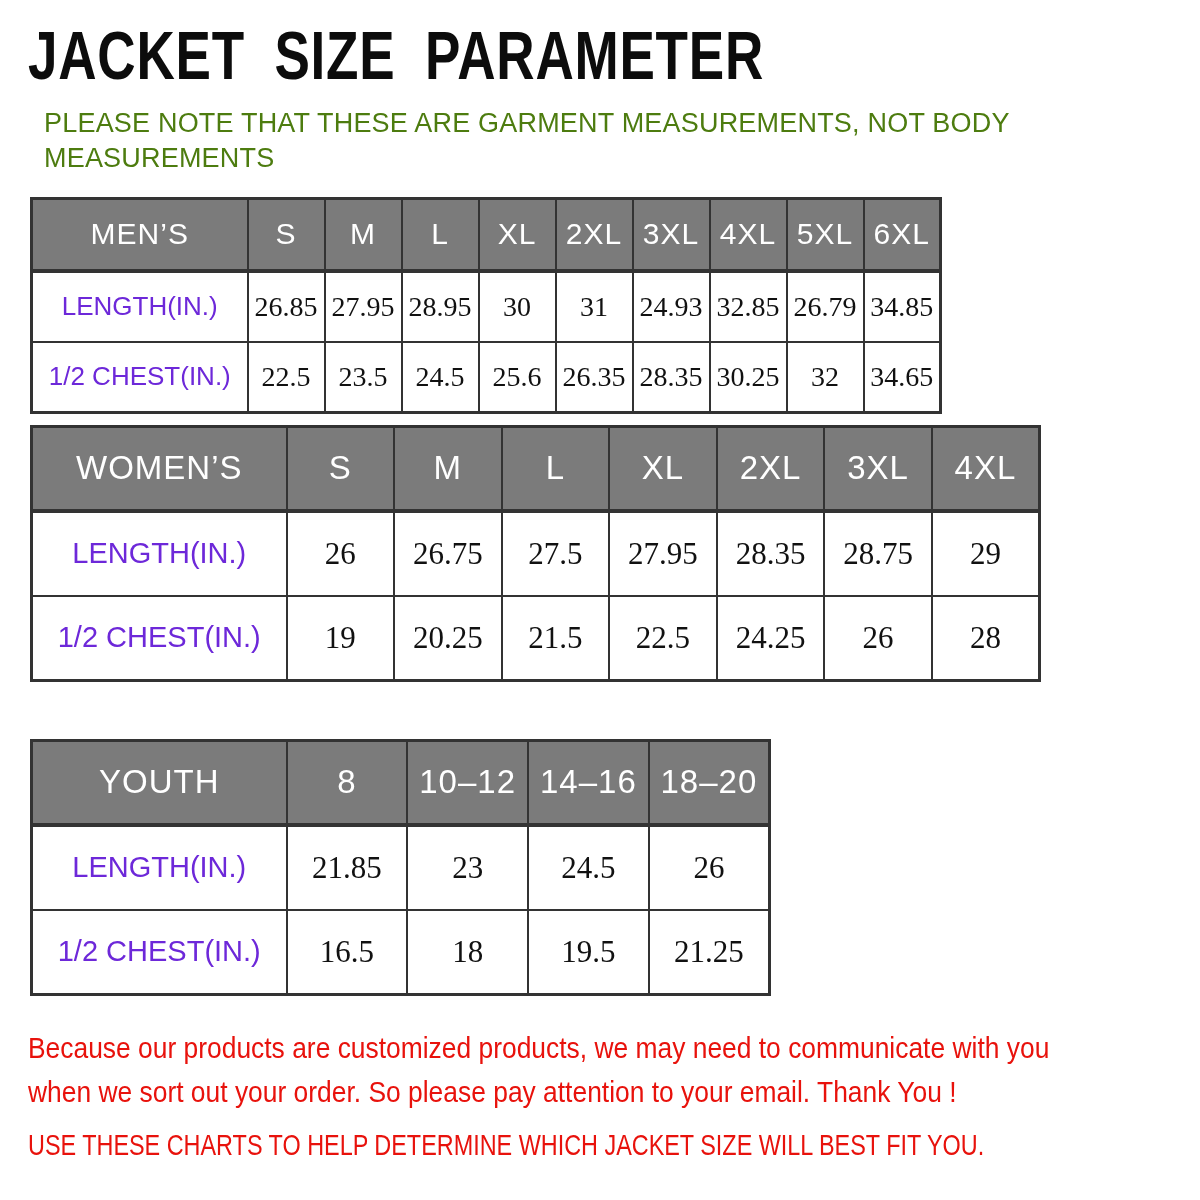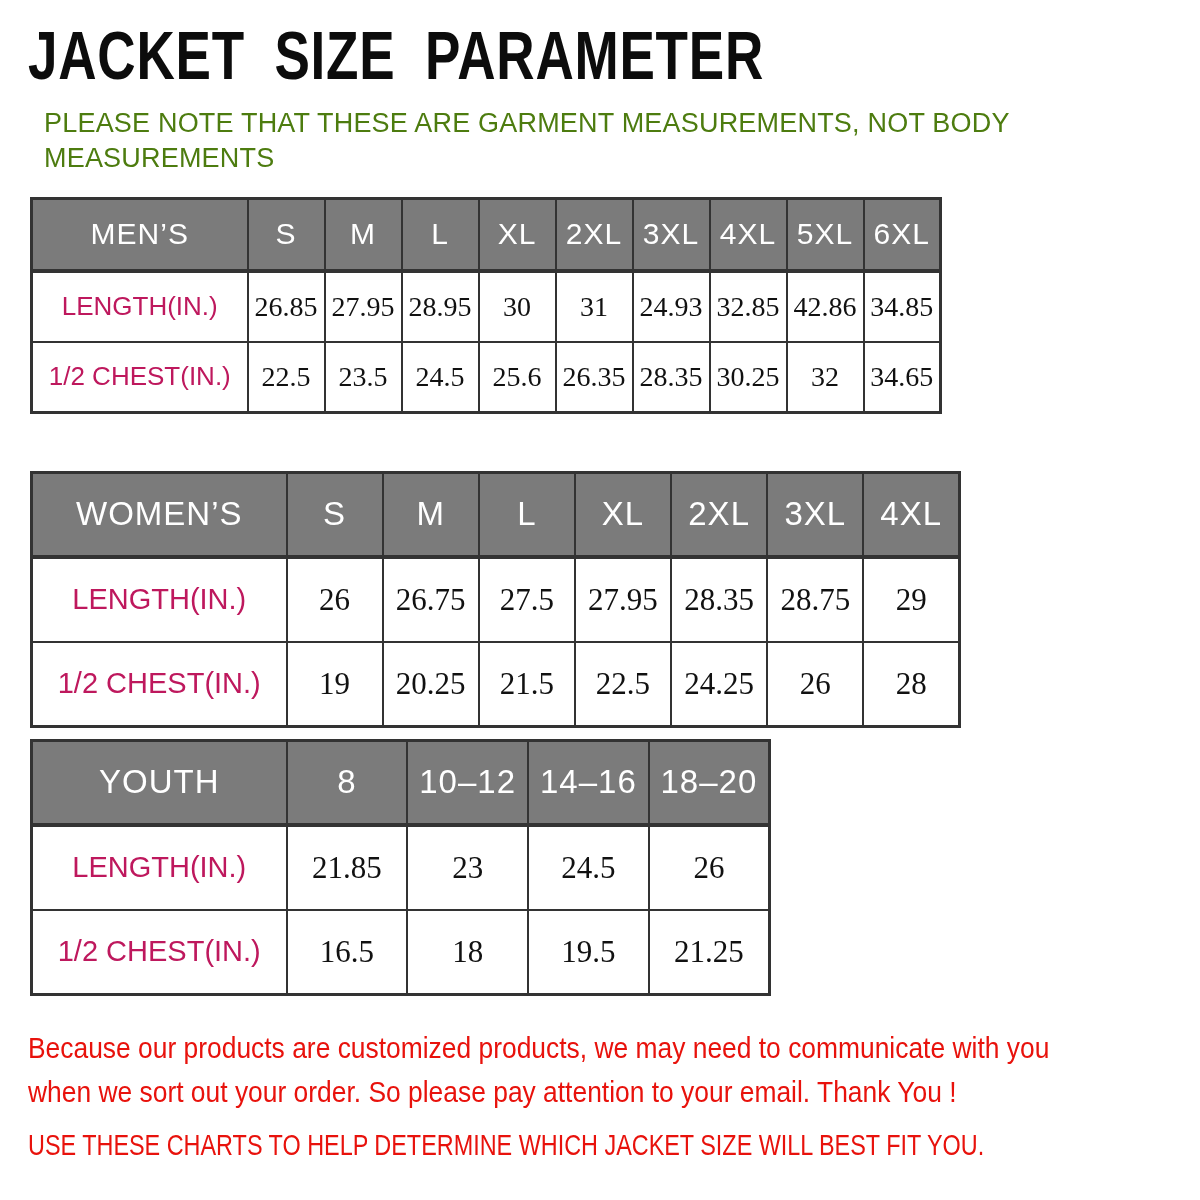--- a/index.html
+++ b/index.html
@@ -26,34 +26,34 @@
     background:#ffffff; border:3px solid #333333;
   }
   .size-table th, .size-table td {
     border:2px solid #333333; text-align:center; vertical-align:middle; padding:0;
     overflow:hidden;
   }
   .size-table th {
     background:#7b7b7b; color:#ffffff; font-weight:normal; letter-spacing:1px;
     border-bottom:4px solid #333333;
   }
-  .size-table td.rowlabel { font-family:"Liberation Sans", sans-serif; color:#be185d; }
+  .size-table td.rowlabel { font-family:"Liberation Sans", sans-serif; color:#6d28d9; }
   .size-table td.num { font-family:"Liberation Serif", serif; color:#111111;border-radius:15px; }
 
   
   .mens { left:30px; top:197px; width:912px; }
   .mens col.c-label { width:216px; }
   .mens tr.head-row { height:72px; }
   .mens tr.data-row { height:71px; }
   .mens th { font-size:30px; }
   .mens td.rowlabel { font-size:26px; }
   .mens td.num { font-size:28px; }
 
   
-  .womens { left:30px; top:471px; width:931px; }
+  .womens { left:30px; top:425px; width:1011px; }
   .womens col.c-label { width:255px; }
   .womens tr.head-row { height:84px; }
   .womens tr.data-row { height:85px; }
   .womens th { font-size:33px; }
   .womens td.rowlabel { font-size:29px; }
   .womens td.num { font-size:31px; }
 
   
   .youth { left:30px; top:739px; width:741px; }
   .youth col.c-label { width:255px; }
@@ -107,21 +107,21 @@
       </tr>
       <tr class="data-row">
         <td class="rowlabel">LENGTH(IN.)</td>
         <td class="num">26.85</td>
         <td class="num">27.95</td>
         <td class="num">28.95</td>
         <td class="num">30</td>
         <td class="num">31</td>
         <td class="num">24.93</td>
         <td class="num">32.85</td>
-        <td class="num">42.86</td>
+        <td class="num">26.79</td>
         <td class="num">34.85</td>
       </tr>
       <tr class="data-row">
         <td class="rowlabel">1/2 CHEST(IN.)</td>
         <td class="num">22.5</td>
         <td class="num">23.5</td>
         <td class="num">24.5</td>
         <td class="num">25.6</td>
         <td class="num">26.35</td>
         <td class="num">28.35</td>

